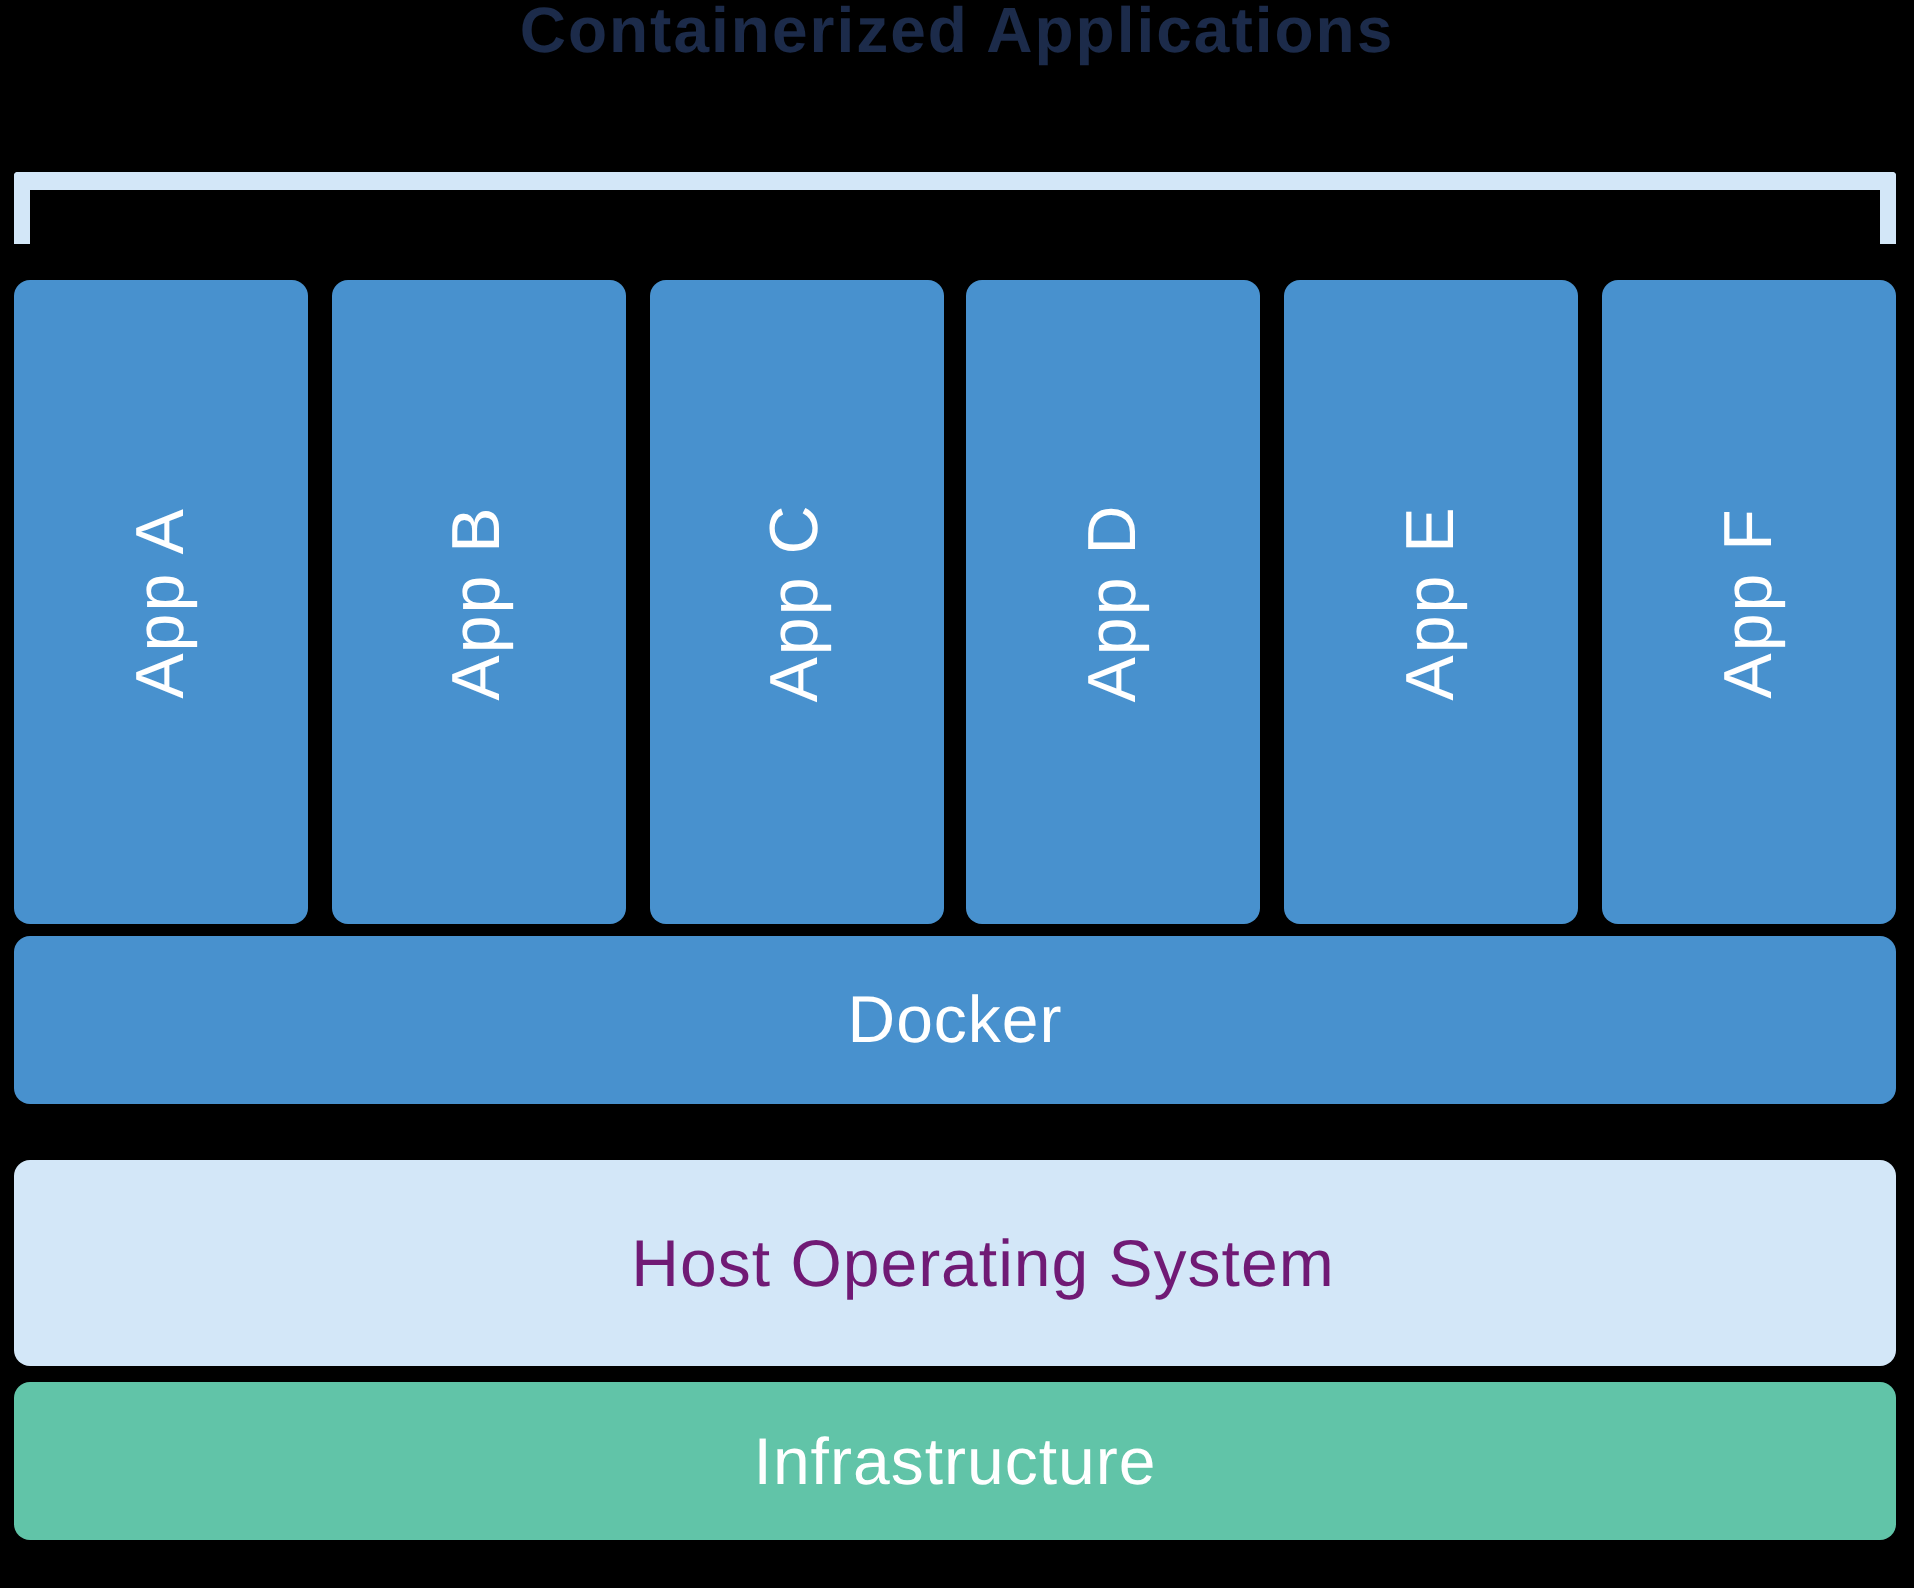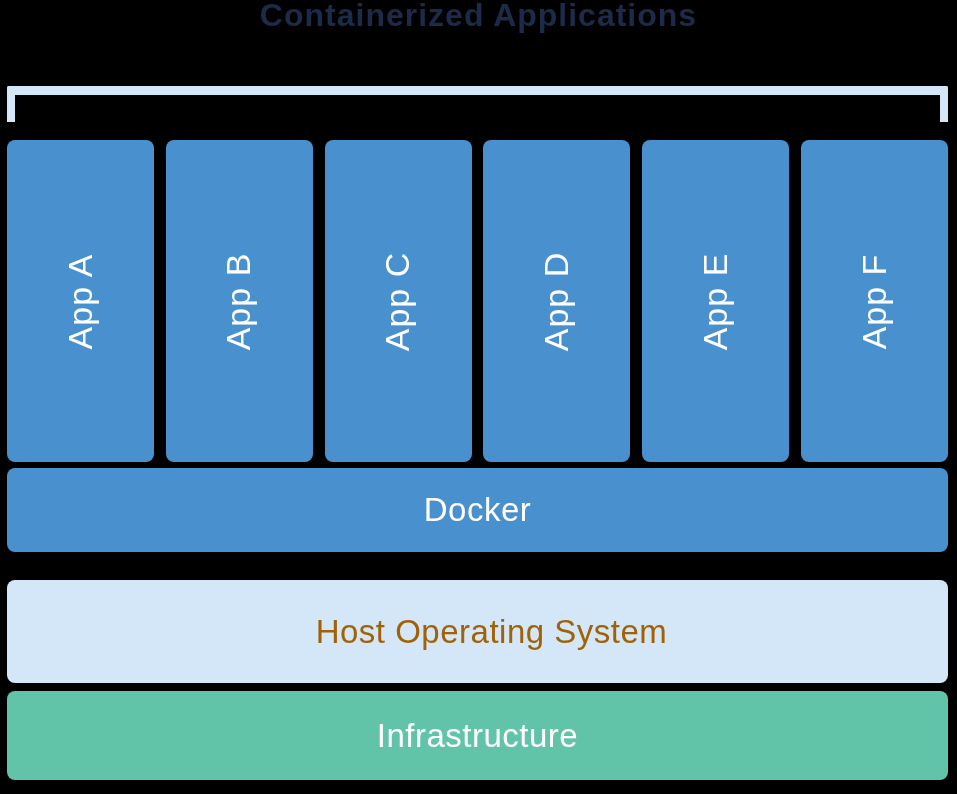--- a/index.html
+++ b/index.html
@@ -72,21 +72,21 @@
     top: 468px; height: 84px;
     background: #4891CE;
     color: #FFFFFF;
   }
   .layer-host {
     top: 580px; height: 103px;
     background: #D3E7F8;
     color: #1C2B4A;
   }
   .layer-infra {
-    top: 691px; height: 89px;
+    top: 691px; height: 79px;
     background: #61C4A8;
     color: #FFFFFF;
   }
 </style>
 </head>
 <body>
 
 <div class="canvas" style="background-color: rgb(0, 0, 0);">
 
   <div class="diagram-title" style="color: rgb(28, 43, 74);">Containerized Applications</div>
@@ -112,20 +112,20 @@
     <div class="app-box" style="background-color: rgb(72, 145, 206);">
       <span class="app-label">App F</span>
     </div>
   </div>
 
   <div class="layer-bar layer-docker" style="background-color: rgb(72, 145, 206);">
     <span style="color: rgb(255, 255, 255);">Docker</span>
   </div>
 
   <div class="layer-bar layer-host" style="background-color: rgb(211, 231, 248);">
-    <span style="color: #a16207; margin-left: 28px;">Host Operating System</span>
+    <span style="color: #701a75; margin-left: 28px;">Host Operating System</span>
   </div>
 
   <div class="layer-bar layer-infra" style="background-color: rgb(97, 196, 168);">
     <span style="color: rgb(255, 255, 255);">Infrastructure</span>
   </div>
 
 </div>
 
 </body></html>

